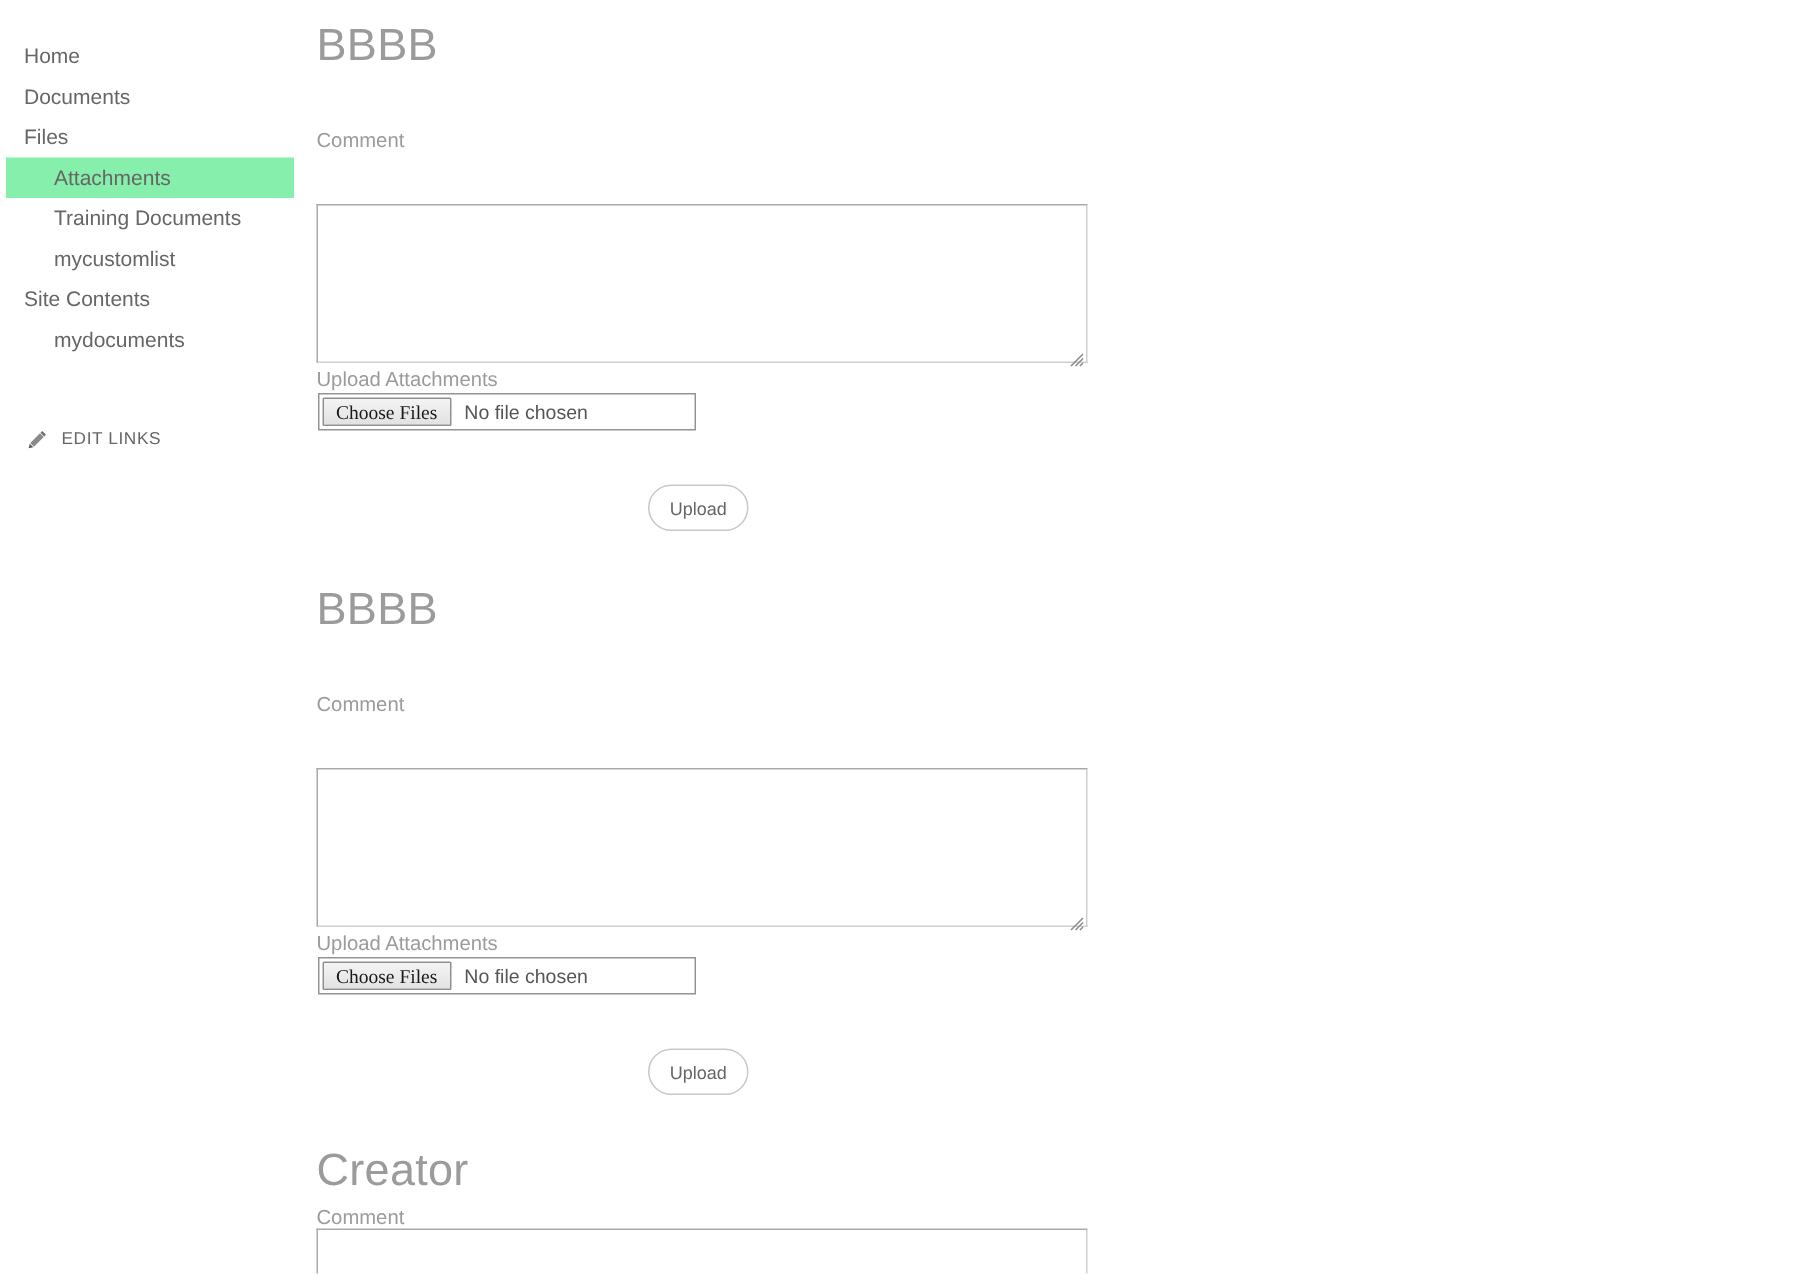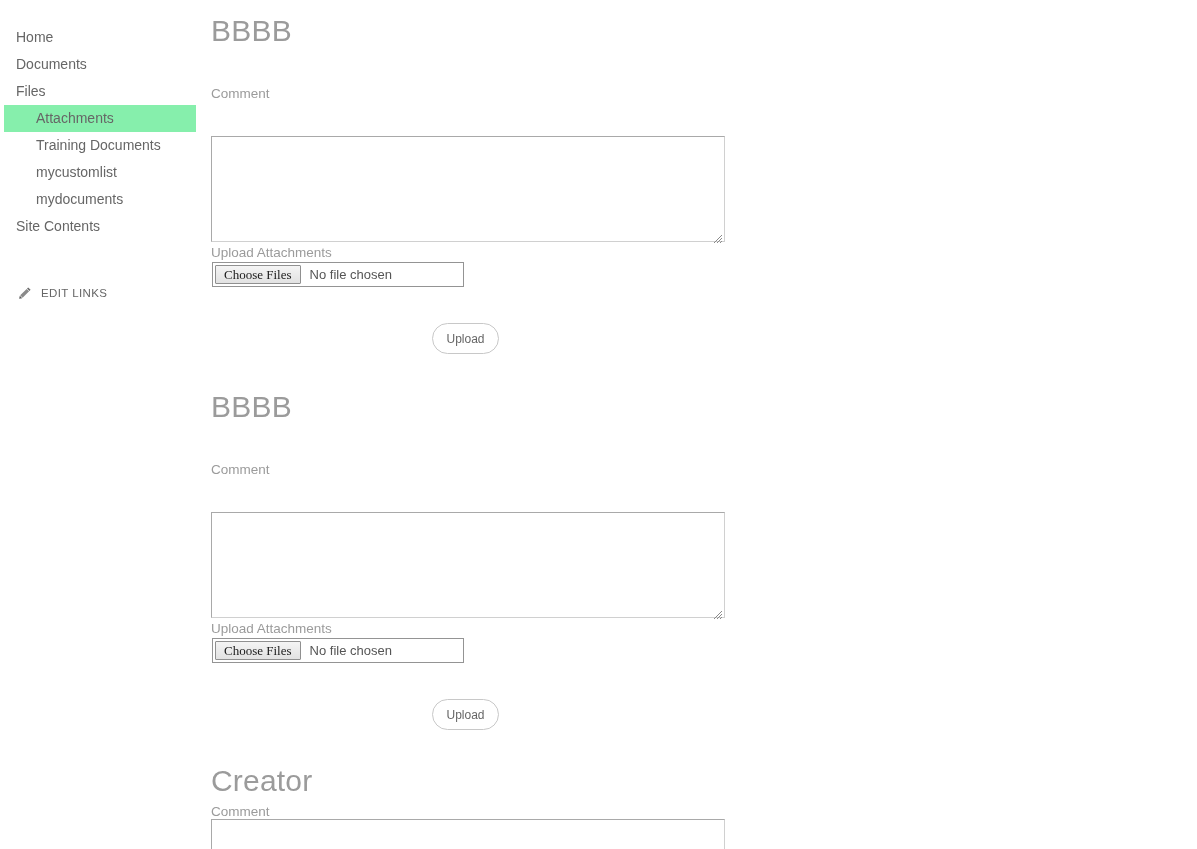--- a/index.html
+++ b/index.html
@@ -196,26 +196,26 @@
     </div>
 
     <div class="nav-item sub">
       <span>Training Documents</span>
     </div>
 
     <div class="nav-item sub">
       <span>mycustomlist</span>
     </div>
 
+    <div class="nav-item">
+      <span>Site Contents</span>
+    </div>
+
     <div class="nav-item sub">
       <span>mydocuments</span>
-    </div>
-
-    <div class="nav-item">
-      <span>Site Contents</span>
     </div>
 
     <div class="edit-links">
       <span>
         <svg class="pencil-icon" viewBox="0 0 16 16" aria-hidden="true">
           <path d="M11.6 1.6l2.8 2.8-1.3 1.3-2.8-2.8 1.3-1.3z" fill="#6a6a6a"></path>
           <path d="M9.9 3.3l2.8 2.8-7.4 7.4-2.8-2.8 7.4-7.4z" fill="#8a8a8a"></path>
           <path d="M2.1 11.2l2.7 2.7-3.5.8.8-3.5z" fill="#5a5a5a"></path>
         </svg>
       </span>

